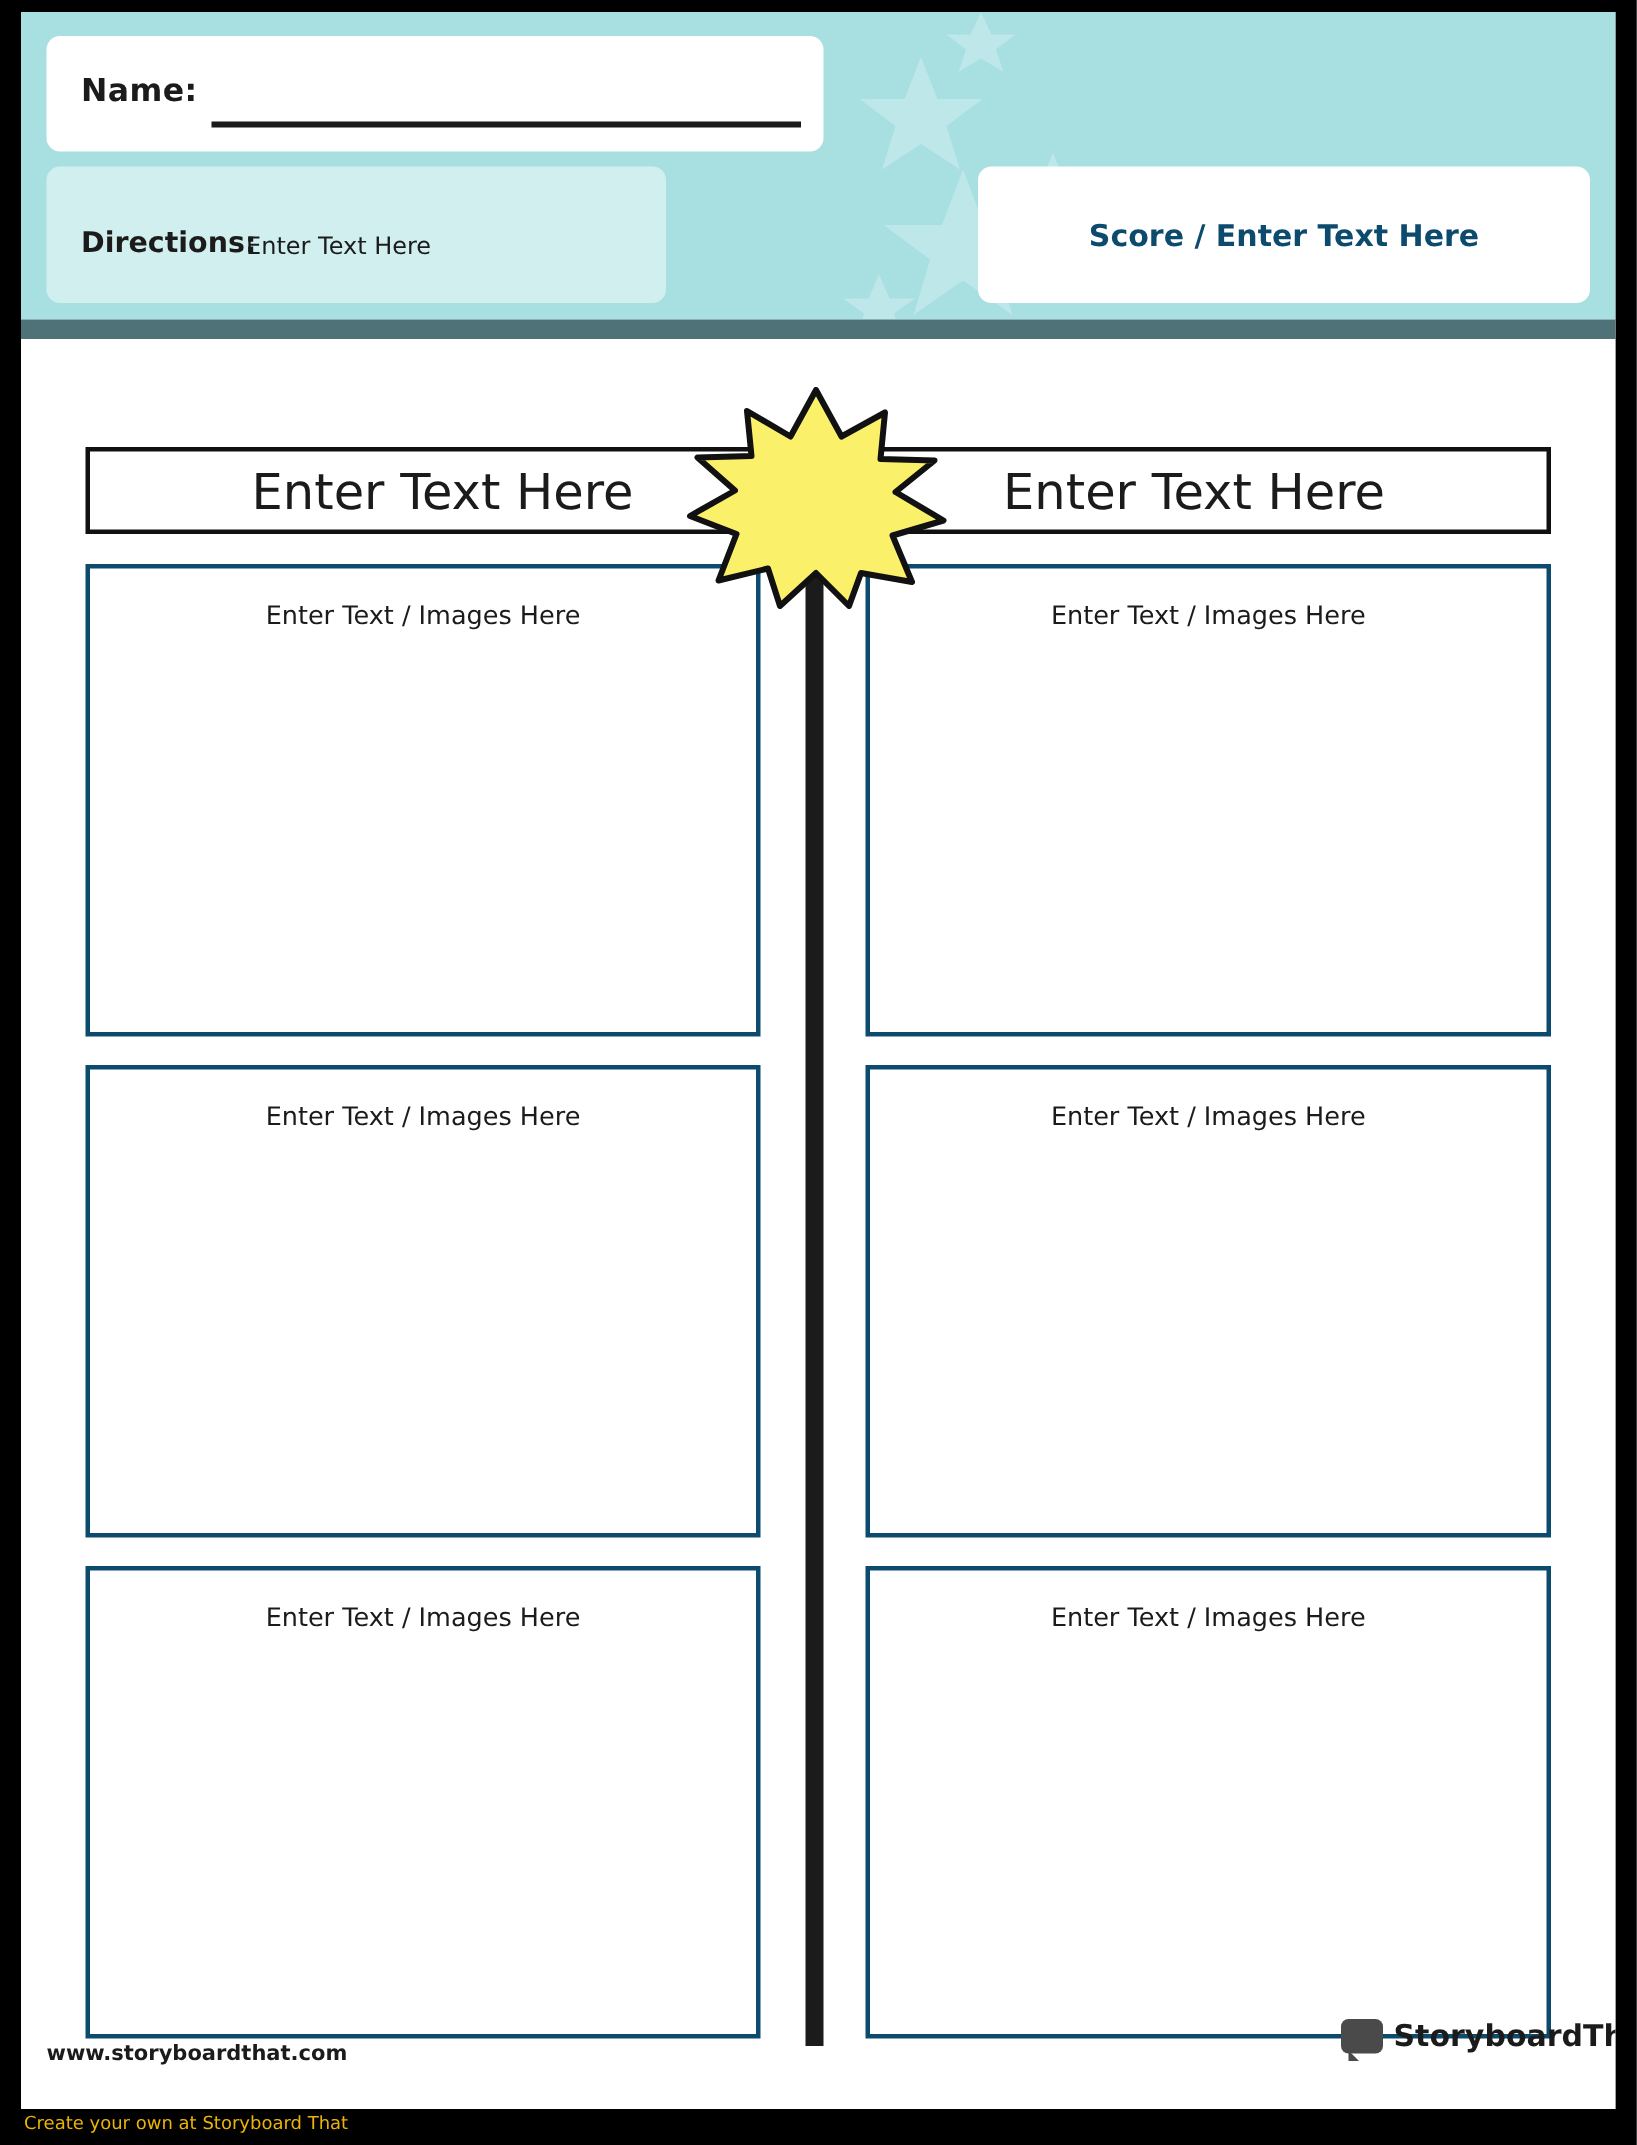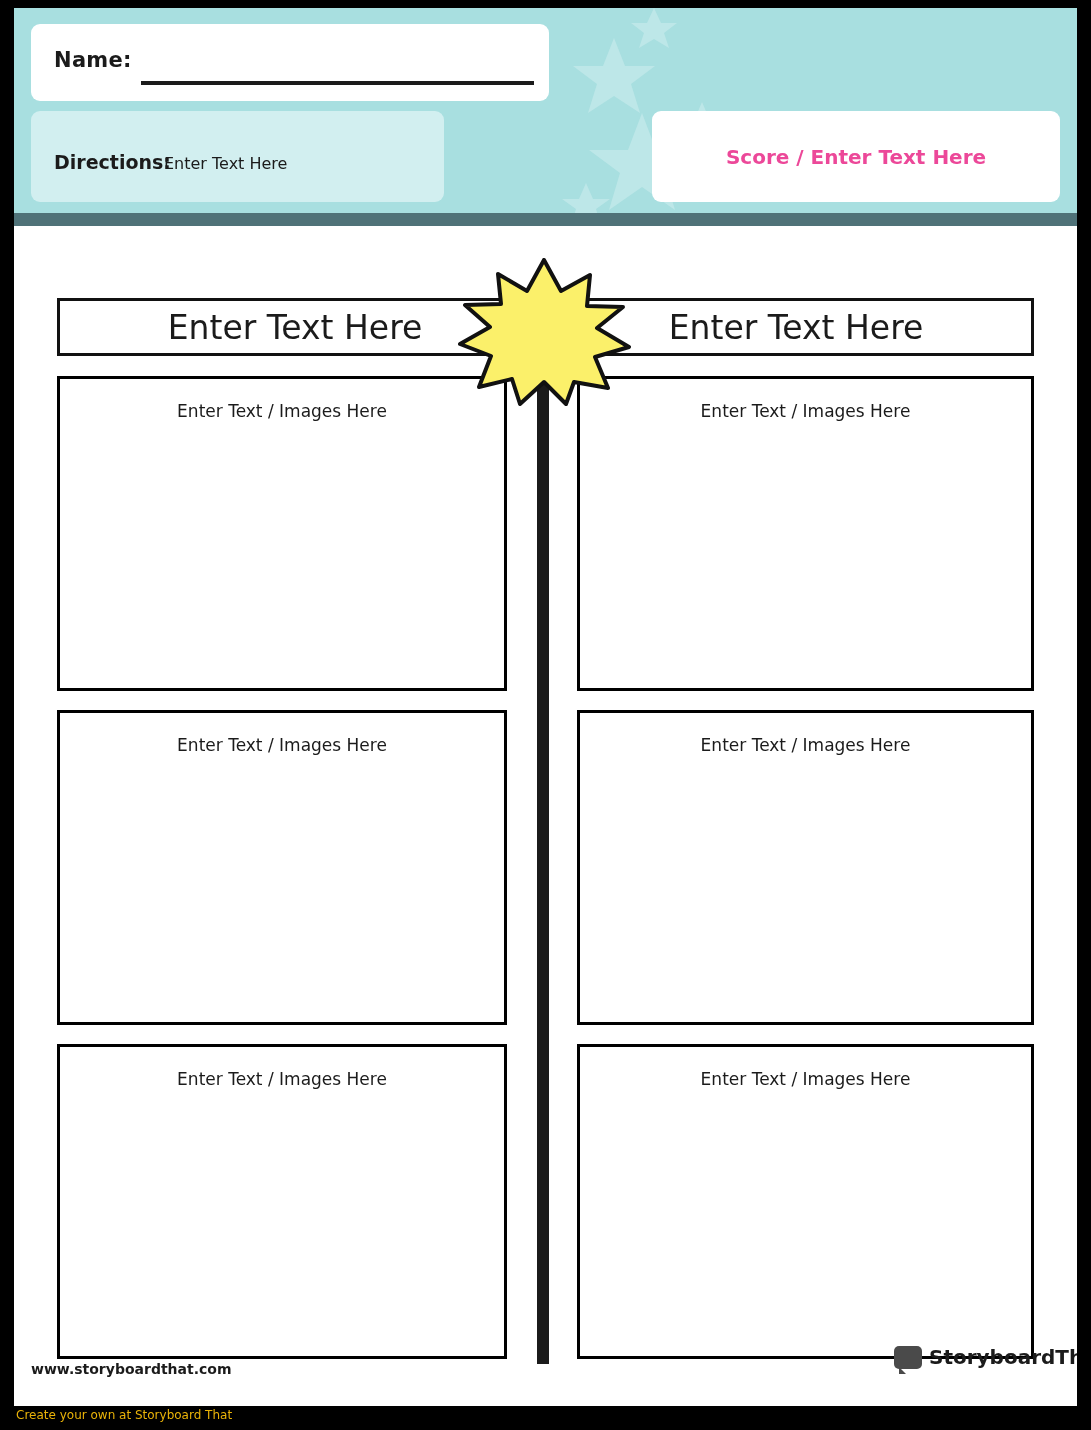--- a/index.html
+++ b/index.html
@@ -105,21 +105,21 @@
     background: #ffffff;
     border-radius: 9px;
     display: flex;
     align-items: center;
     justify-content: center;
   }
   .score-text {
     font-family: "DejaVu Sans", sans-serif;
     font-weight: bold;
     font-size: 20px;
-    color: #ec4899;
+    color: #0c4a6e;
     text-align: center;
   }
   .header-rule {
     position: absolute;
     left: 0;
     top: 205px;
     width: 1063px;
     height: 13px;
     background: #4f7278;
   }
@@ -185,21 +185,21 @@
     left: 523px;
     top: 138px;
     width: 12px;
     height: 1000px;
     background: #1b1b1b;
     z-index: 2;
   }
 
   .cell {
     position: absolute;
-    border: 3px solid #000000;
+    border: 3px solid #0c4a6e;
     box-sizing: border-box;
     background: #ffffff;
   }
   .cell-label {
     position: absolute;
     left: 0;
     right: 0;
     top: 22px;
     text-align: center;
     font-family: "DejaVu Sans", sans-serif;

